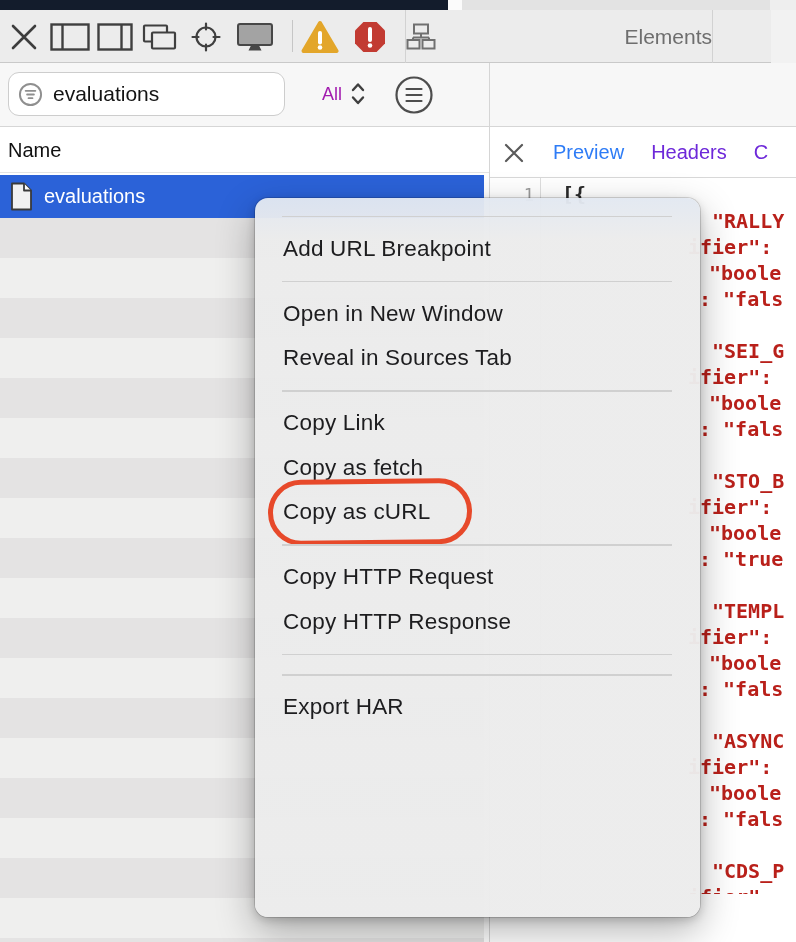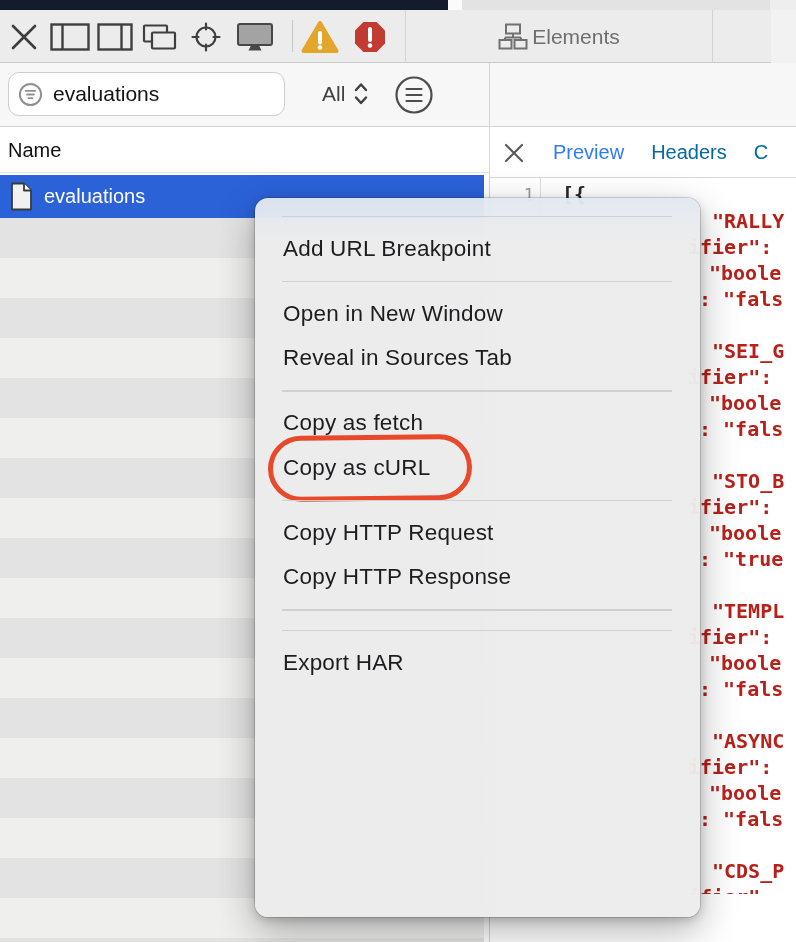--- a/index.html
+++ b/index.html
@@ -6,37 +6,37 @@
   .stage{position:relative;width:796px;height:942px;overflow:hidden;
     font-family:"Liberation Sans",sans-serif;background:#fff;}
 
   
   .seg{position:absolute;top:0;height:10px;}
 
   
   .toolbar{position:absolute;left:0;top:10px;width:796px;height:53px;background:#ececec;border-bottom:1px solid #c9c9c9;box-sizing:border-box;}
   .tbicon{position:absolute;top:0;height:53px;display:flex;align-items:center;justify-content:center;}
   .vsep{position:absolute;background:#c6c6c6;width:1px;}
-  .tab-elements{position:absolute;left:405px;top:0;width:308px;height:53px;border-left:1px solid #d2d2d2;border-right:1px solid #d2d2d2;display:flex;align-items:center;justify-content:center;gap:4px;box-sizing:border-box;}
+  .tab-elements{position:absolute;left:405px;top:0;width:308px;height:53px;border-left:1px solid #d2d2d2;border-right:1px solid #d2d2d2;display:flex;align-items:center;justify-content:space-between;gap:4px;box-sizing:border-box;}
   .tab-elements span{font-size:21px;color:#6e6e6e;}
   .tb-right-stub{position:absolute;left:771px;top:0;width:25px;height:53px;background:#f2f2f2;}
 
   
   .filterrow{position:absolute;left:0;top:63px;width:796px;height:64px;background:#f7f7f7;border-bottom:1px solid #d6d6d6;box-sizing:border-box;}
   .searchbox{position:absolute;left:8px;top:9px;width:277px;height:44px;background:#fff;border:1.5px solid #cdcdcd;border-radius:11px;box-sizing:border-box;display:flex;align-items:center;gap:10px;padding-left:9px;}
   .searchbox .q{font-size:21px;color:#141414;}
   .allctl{position:absolute;left:322px;top:9px;height:44px;display:flex;align-items:center;gap:7px;}
-  .allctl .lbl{font-size:21px;color:#404040;}
+  .allctl .lbl{font-size:18px;color:#a21caf;}
   .filterbtn{position:absolute;left:394px;top:12px;width:40px;height:40px;display:flex;align-items:center;justify-content:center;}
 
   
   .namehdr{position:absolute;left:0;top:128px;width:489px;height:45px;background:#fff;border-bottom:1px solid #e4e4e4;box-sizing:border-box;display:flex;align-items:center;}
   .namehdr span{font-size:20px;color:#111;margin-left:8px;}
   .tabrow{position:absolute;left:489px;top:128px;width:307px;height:50px;background:#fff;border-bottom:1px solid #d8d8d8;box-sizing:border-box;display:flex;align-items:center;}
-  .rtab{font-size:20px;color:#0369a1;white-space:nowrap;}
+  .rtab{font-size:20px;color:#6d28d9;white-space:nowrap;}
   .rtab.active{color:#2e7cf6;}
   .pane-divider{position:absolute;left:489px;top:63px;width:1px;height:879px;background:#d5d5d5;}
 
   
   .selrow{position:absolute;left:0;top:175px;width:484px;height:43px;background:#2b62d8;display:flex;align-items:center;}
   .selrow .txt{color:#fff;font-size:20px;font-weight:500;margin-left:11px;}
   .stripes{position:absolute;left:0;top:218px;width:484px;height:724px;display:flex;flex-direction:column;overflow:hidden;}
   .stripe{height:40px;flex:0 0 40px;}
   .stripe.odd{background:#e4e3e3;}
   .stripe.even{background:#efefee;}
@@ -232,20 +232,21 @@
       <span class="jfrag" style="left: 199px; top: 706px;">ifier":</span>
     </div>
 
   <div class="menu" id="menu">
       <div class="menu-sep"></div>
       <div class="menu-item">Add URL Breakpoint</div>
       <div class="menu-sep"></div>
       <div class="menu-item">Open in New Window</div>
       <div class="menu-item">Reveal in Sources Tab</div>
       <div class="menu-sep"></div>
+      <div class="menu-item">Copy Link</div>
       <div class="menu-item">Copy as fetch</div>
       <div class="menu-item annotated">Copy as cURL</div>
       <div class="menu-sep"></div>
       <div class="menu-item">Copy HTTP Request</div>
       <div class="menu-item">Copy HTTP Response</div>
       <div class="menu-sep"></div>
       <div class="menu-sep"></div>
       <div class="menu-item">Export HAR</div>
     </div>
 

